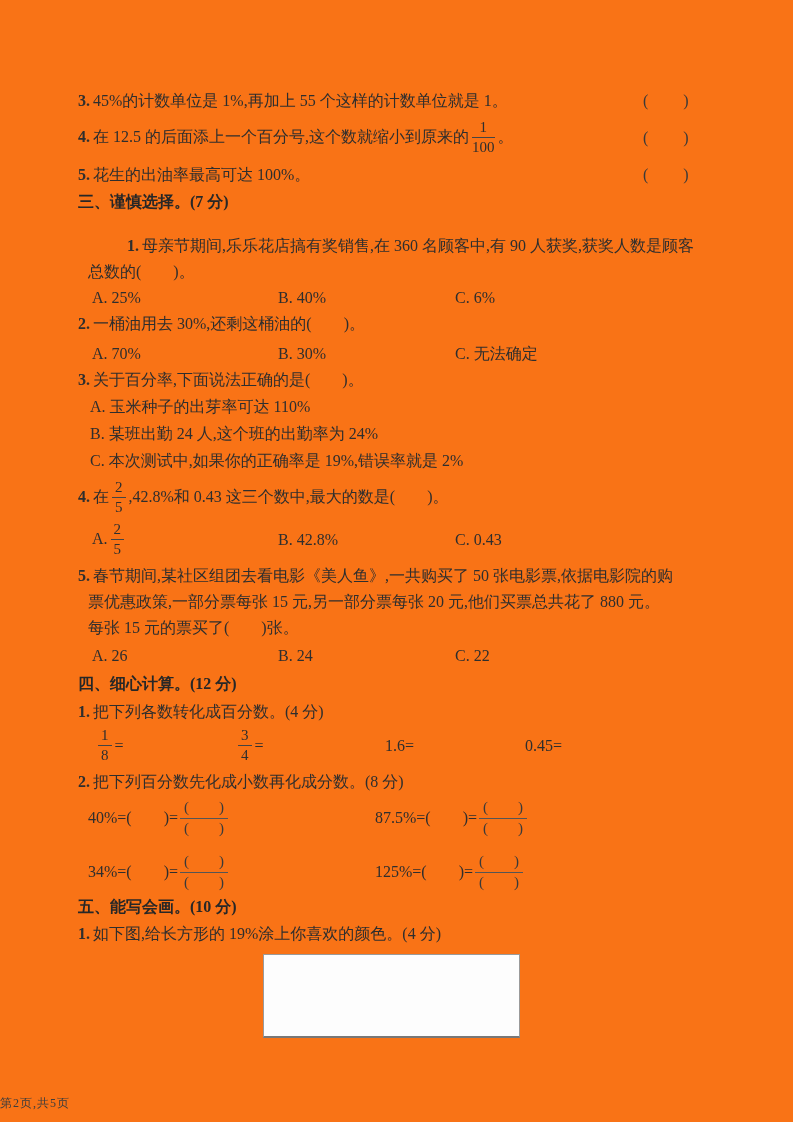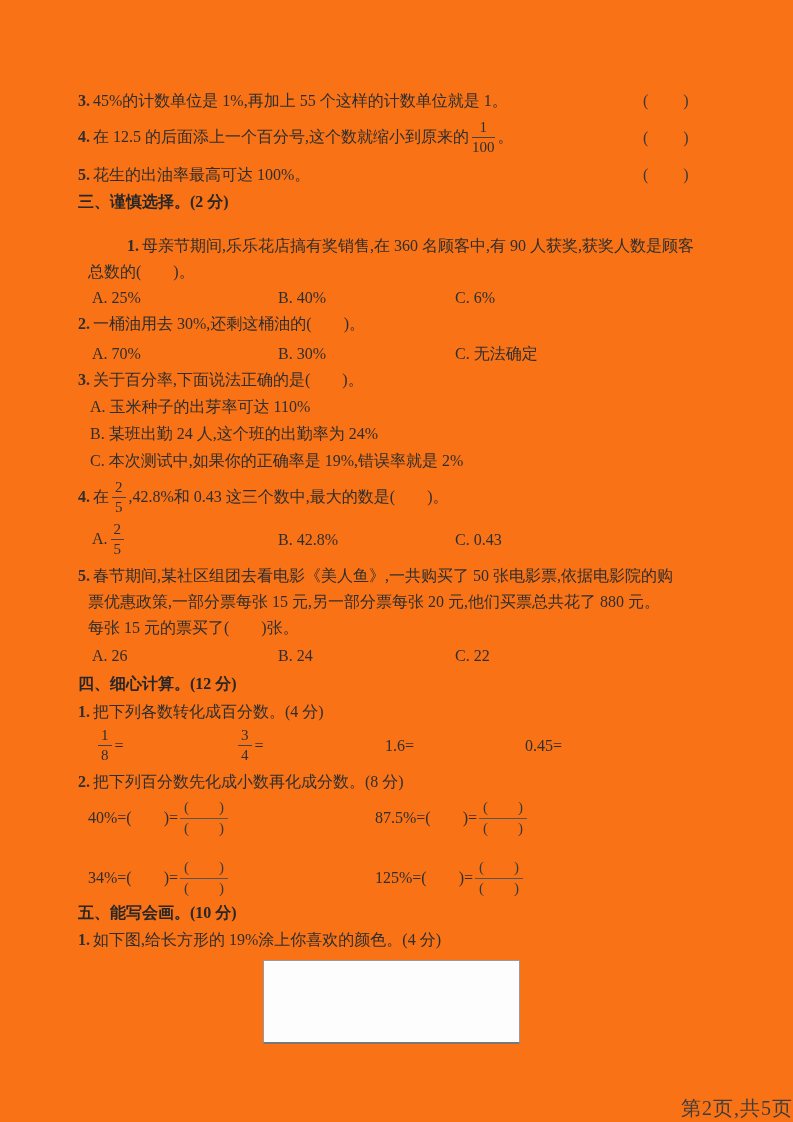--- a/index.html
+++ b/index.html
@@ -69,21 +69,21 @@
   .draw-rect{
     margin-top:7px;margin-left:185px;
     width:255px;height:81px;
     background:#fdfdfd;
     border:1.5px solid #9a9a9a;
     border-bottom:2.5px solid #787878;
   }
 
   .footer{
     position:absolute;left:0;top:1095px;width:100%;
-    text-align:right;font-size:20px;color:#3d3d3d;letter-spacing:1px;
+    text-align:left;font-size:12px;color:#3d3d3d;letter-spacing:1px;
   }
 </style>
 </head>
 <body>
 
 <div class="page">
   <div class="content">
 
     <div class="tf-row">
       <span><b class="qnum">3.</b><span>45%的计数单位是 1%,再加上 55 个这样的计数单位就是 1。</span></span>
@@ -93,21 +93,21 @@
     <div class="tf-row tall" style="margin-top:2px;">
       <span><b class="qnum">4.</b><span>在 12.5 的后面添上一个百分号,这个数就缩小到原来的</span><span class="frac"><span class="fn">1</span><span class="fd">100</span></span><span>。</span></span>
       <span class="tf-bracket">(　　)</span>
     </div>
 
     <div class="tf-row" style="margin-top:2px;">
       <span><b class="qnum">5.</b><span>花生的出油率最高可达 100%。</span></span>
       <span class="tf-bracket">(　　)</span>
     </div>
 
-    <div class="sec-title" style="margin-top:1px;">三、谨慎选择。(2 分)</div>
+    <div class="sec-title" style="margin-top:1px;">三、谨慎选择。(7 分)</div>
 
     <div class="line" style="margin-top:18px;text-align:right;"><b class="qnum">1.</b><span>母亲节期间,乐乐花店搞有奖销售,在 360 名顾客中,有 90 人获奖,获奖人数是顾客</span></div>
     <div class="line cont"><span>总数的(　　)。</span></div>
     <div class="opts">
       <span class="optA">A. 25%</span>
       <span class="optB">B. 40%</span>
       <span class="optC">C. 6%</span>
     </div>
 
     <div class="line"><b class="qnum">2.</b><span>一桶油用去 30%,还剩这桶油的(　　)。</span></div>
@@ -173,21 +173,21 @@
           </span>
         </span>
       <span class="conv">
           <span>87.5%=(　　)=</span>
           <span class="pfrac">
             <span class="fn">(　　)</span>
             <span class="fd">(　　)</span>
           </span>
         </span>
     </div>
-    <div class="conv-row" style="margin-top:16px;">
+    <div class="conv-row" style="margin-top:10px;">
       <span class="conv conv1">
           <span>34%=(　　)=</span>
           <span class="pfrac">
             <span class="fn">(　　)</span>
             <span class="fd">(　　)</span>
           </span>
         </span>
       <span class="conv">
           <span>125%=(　　)=</span>
           <span class="pfrac">

